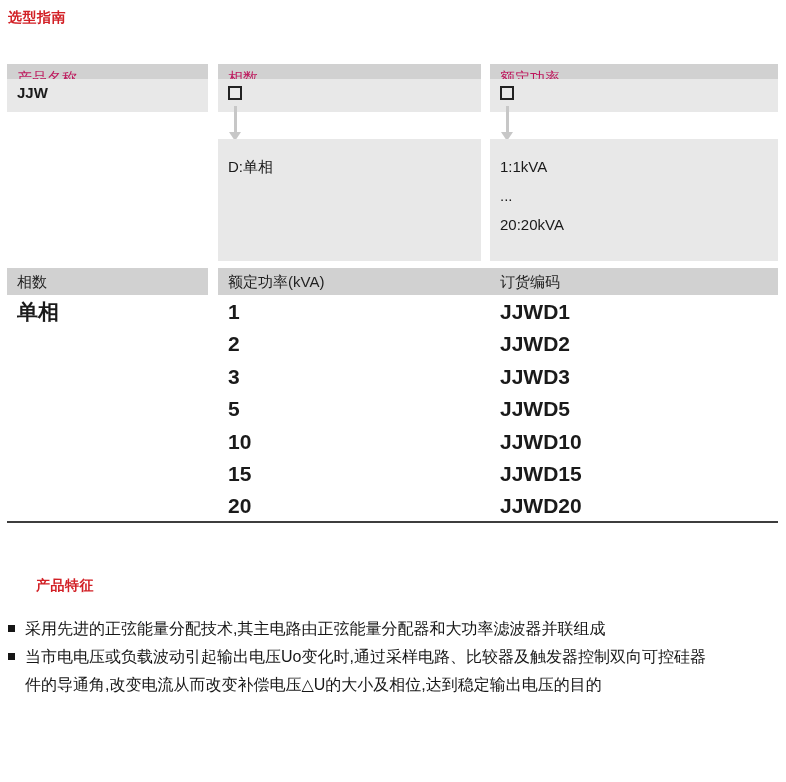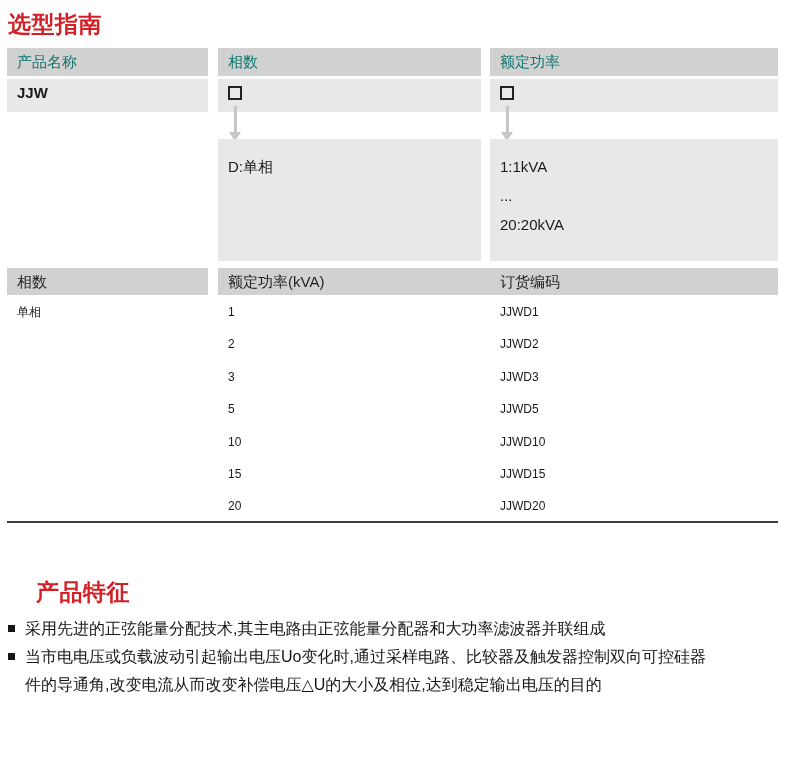--- a/index.html
+++ b/index.html
@@ -11,41 +11,41 @@
   .page {
     position: relative;
     width: 786px;
     height: 782px;
     background: #ffffff;
     overflow: hidden;
   }
   .section-title {
     position: absolute;
     left: 8px;
-    font-size: 23px;
+    font-size: 14px;
     font-weight: 700;
     color: #d22026;
     letter-spacing: 0.5px;
   }
   #title-selection { top: 9px; }
   #title-features  { top: 577px; margin-left: 28px; }
 
   .cell {
     position: absolute;
     padding-left: 10px;
     font-size: 15px;
     overflow: hidden;
     white-space: nowrap;
   }
   .hdr {
     background: #d1d1d1;
-    top: 48px;
+    top: 64px;
     height: 28px;
     line-height: 28px;
-    color: #0f766e;
+    color: #be185d;
   }
   .row1 {
     background: #e8e8e8;
     top: 79px;
     height: 33px;
     line-height: 27px;
   }
   .hdr2 {
     background: #d1d1d1;
     top: 268px;
@@ -106,21 +106,22 @@
   .t2-body {
     position: absolute;
     left: 7px;
     top: 296px;
     width: 771px;
   }
   .t2-row {
     display: flex;
     height: 32.4px;
     line-height: 32.4px;
-    font-size: 12px;
+    font-size: 21px;
+    font-weight: bold;
   }
   .t2-phase { width: 211px; padding-left: 10px; }
   .t2-power { width: 272px; padding-left: 10px; }
   .t2-code  { flex: 1;      padding-left: 10px; }
 
   .t2-bottom-rule {
     position: absolute;
     left: 7px;
     top: 521px;
     width: 771px;

